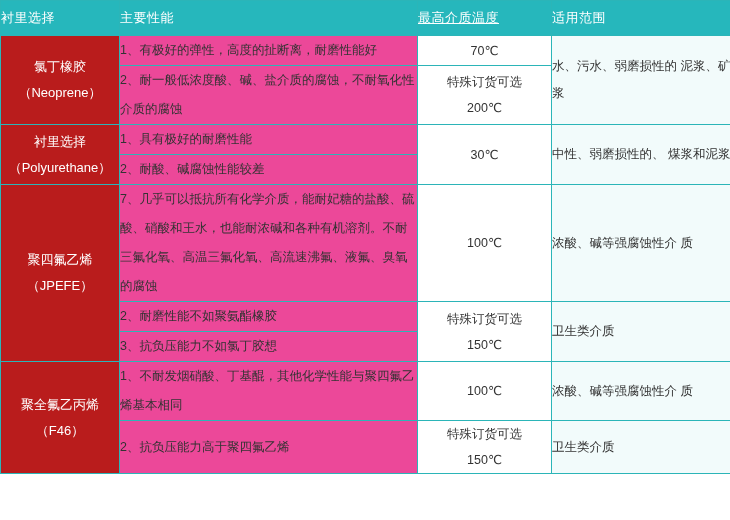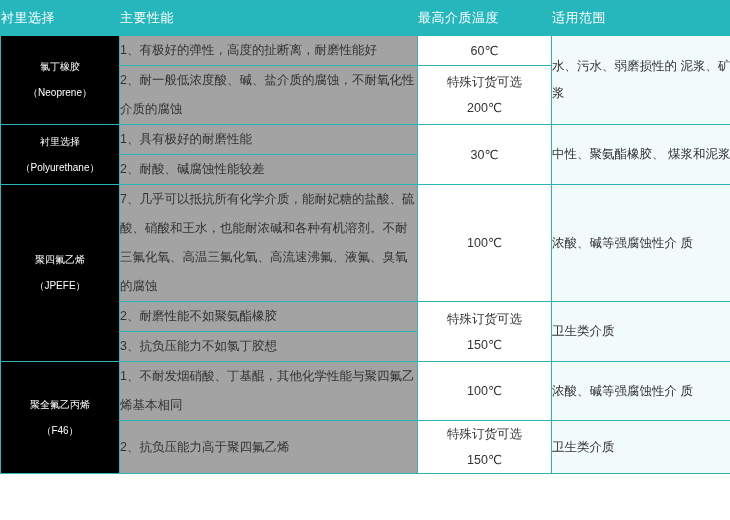--- a/index.html
+++ b/index.html
@@ -36,38 +36,38 @@
     font-size: 13px;
     height: 34px;
     padding: 0 12px;
     text-align: left;
     font-weight: normal;
     border-color: #26b7bc;
     letter-spacing: 0.5px;
   }
   .hdr td.c1 { width: 118px; }
   .hdr td.c2 { width: 297px; }
-  .hdr td.c3 { width: 133px; }
+  .hdr td.c3 { width: 133px; text-decoration: underline; }
   .hdr td.c4 { width: 182px; }
 
   
   td.name {
-    background: #000000;
+    background: #b91c1c;
     color: #ffffff;
-    font-size: 10px;
+    font-size: 13px;
     text-align: center;
     line-height: 26px;
     padding: 6px 4px;
     border-color: #26b7bc;
   }
   td.name .ln { display: block; }
 
   
   td.perf {
-    background: #a3a3a3;
+    background: #ec4899;
     color: #333333;
     font-size: 12.5px;
     line-height: 29px;
     padding: 7px 10px 7px 12px;
     text-align: left;
   }
   
   td.temp {
     background: #ffffff;
     color: #333333;
@@ -100,21 +100,21 @@
     <td class="c4">适用范围</td>
   </tr>
 
   <tr>
     <td class="name" rowspan="2">
       <span class="ln">氯丁橡胶</span>
       <span class="ln">（Neoprene）</span>
     </td>
     <td class="perf">1、有极好的弹性，高度的扯断离，耐磨性能好</td>
     <td class="temp">
-      <span class="ln">60℃</span>
+      <span class="ln">70℃</span>
     </td>
     <td class="scope" rowspan="2">
       <span class="ln">水、污水、弱磨损性的</span>
       <span class="ln">泥浆、矿浆</span>
     </td>
   </tr>
   <tr>
     <td class="perf">2、耐一般低浓度酸、碱、盐介质的腐蚀，不耐氧化性介质的腐蚀</td>
     <td class="temp">
       <span class="ln">特殊订货可选</span>
@@ -125,21 +125,21 @@
   <tr>
     <td class="name" rowspan="2">
       <span class="ln">衬里选择</span>
       <span class="ln">（Polyurethane）</span>
     </td>
     <td class="perf">1、具有极好的耐磨性能</td>
     <td class="temp" rowspan="2">
       <span class="ln">30℃</span>
     </td>
     <td class="scope" rowspan="2">
-      <span class="ln">中性、聚氨酯橡胶、</span>
+      <span class="ln">中性、弱磨损性的、</span>
       <span class="ln">煤浆和泥浆</span>
     </td>
   </tr>
   <tr>
     <td class="perf">2、耐酸、碱腐蚀性能较差</td>
   </tr>
 
   <tr>
     <td class="name" rowspan="3">
       <span class="ln">聚四氟乙烯</span>

